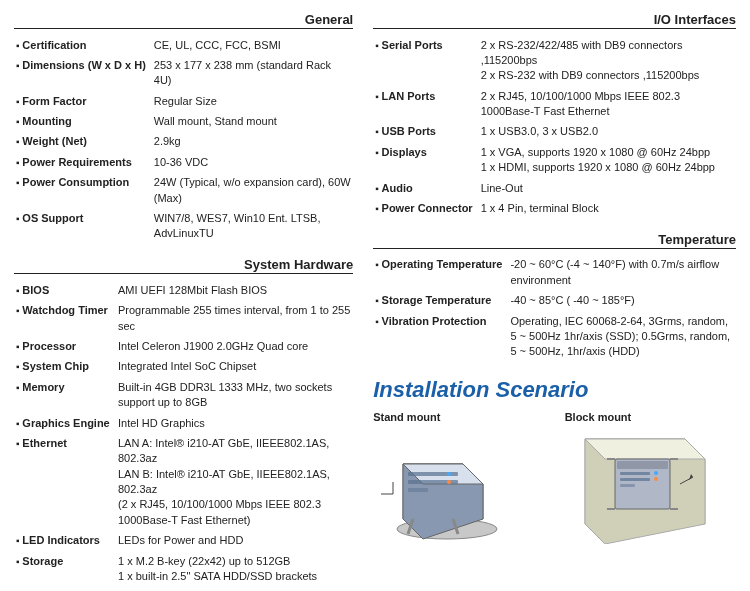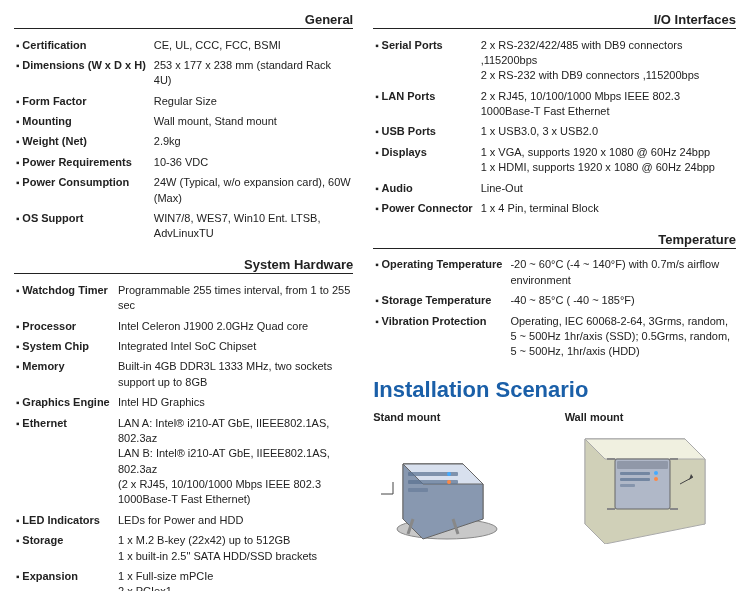--- a/index.html
+++ b/index.html
@@ -51,20 +51,21 @@
     }
     .bullet-row td:first-child::before {
       content: '▪ ';
       font-size: 10px;
     }
     .install-title {
       font-size: 22px;
       font-weight: bold;
       color: #1a5fa8;
       margin: 14px 0 8px 0;
+      font-style: italic;
     }
     .install-row {
       display: flex;
       gap: 20px;
       margin-top: 4px;
     }
     .install-item {
       flex: 1;
     }
     .install-item-title {
@@ -130,20 +131,24 @@
             </tr>
           </tbody>
       </table>
     </div>
 
     <div>
       <div class="section-title">System Hardware</div>
       <table class="spec-table">
         <tbody id="system-hardware-tbody">
             <tr class="bullet-row">
+              <td class="label-cell">BIOS</td>
+              <td>AMI UEFI 128Mbit Flash BIOS</td>
+            </tr>
+            <tr class="bullet-row">
               <td class="label-cell">Watchdog Timer</td>
               <td>Programmable 255 times interval, from 1 to 255 sec</td>
             </tr>
             <tr class="bullet-row">
               <td class="label-cell">Processor</td>
               <td>Intel Celeron J1900 2.0GHz Quad core</td>
             </tr>
             <tr class="bullet-row">
               <td class="label-cell">System Chip</td>
               <td>Integrated Intel SoC Chipset</td>
@@ -254,21 +259,21 @@
 
               <line x1="40" y1="85" x2="35" y2="100" stroke="#888" stroke-width="3"></line>
               <line x1="80" y1="85" x2="85" y2="100" stroke="#888" stroke-width="3"></line>
 
               <line x1="20" y1="60" x2="8" y2="60" stroke="#444" stroke-width="1" marker-end="url(#arr)"></line>
               <line x1="20" y1="60" x2="20" y2="48" stroke="#444" stroke-width="1"></line>
             </svg>
           </div>
         </div>
         <div class="install-item">
-          <div class="install-item-title">Wall mount</div>
+          <div class="install-item-title">Block mount</div>
           <div class="mount-img">
 
             <svg class="wall-svg" viewBox="0 0 148 110" xmlns="http://www.w3.org/2000/svg">
 
               <polygon points="20,5 120,5 140,25 140,90 120,90 20,90" fill="#e8e8d0" stroke="#aaa" stroke-width="1"></polygon>
               <polygon points="20,5 20,90 40,110 140,90 140,25 120,5" fill="#d0d0b8" stroke="#aaa" stroke-width="1"></polygon>
               <polygon points="20,5 120,5 140,25 40,25" fill="#f0f0e0" stroke="#aaa" stroke-width="1"></polygon>
 
               <rect x="50" y="25" width="55" height="50" rx="2" fill="#b0b8c8" stroke="#666" stroke-width="1"></rect>
               <rect x="52" y="27" width="51" height="8" rx="1" fill="#9098a8"></rect>

